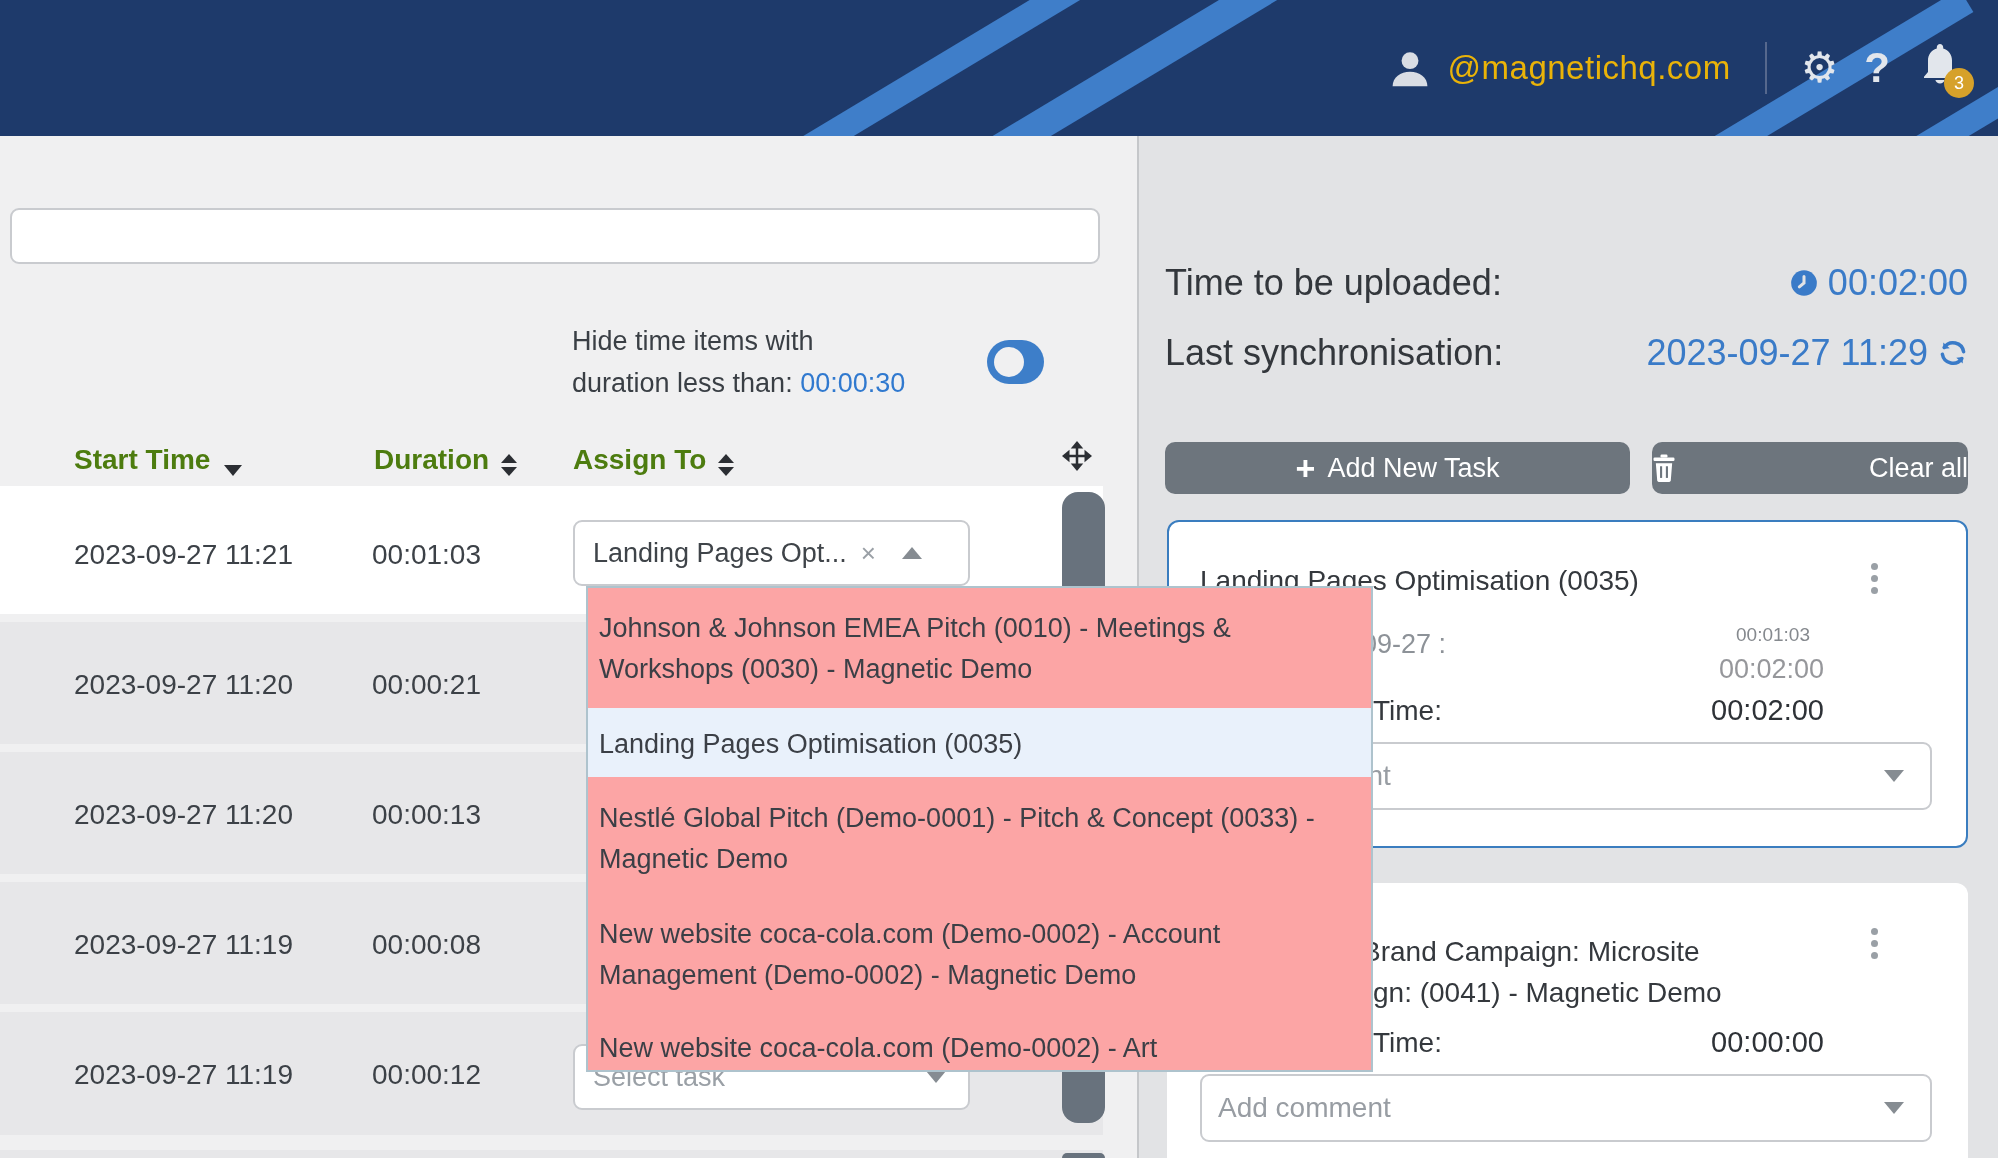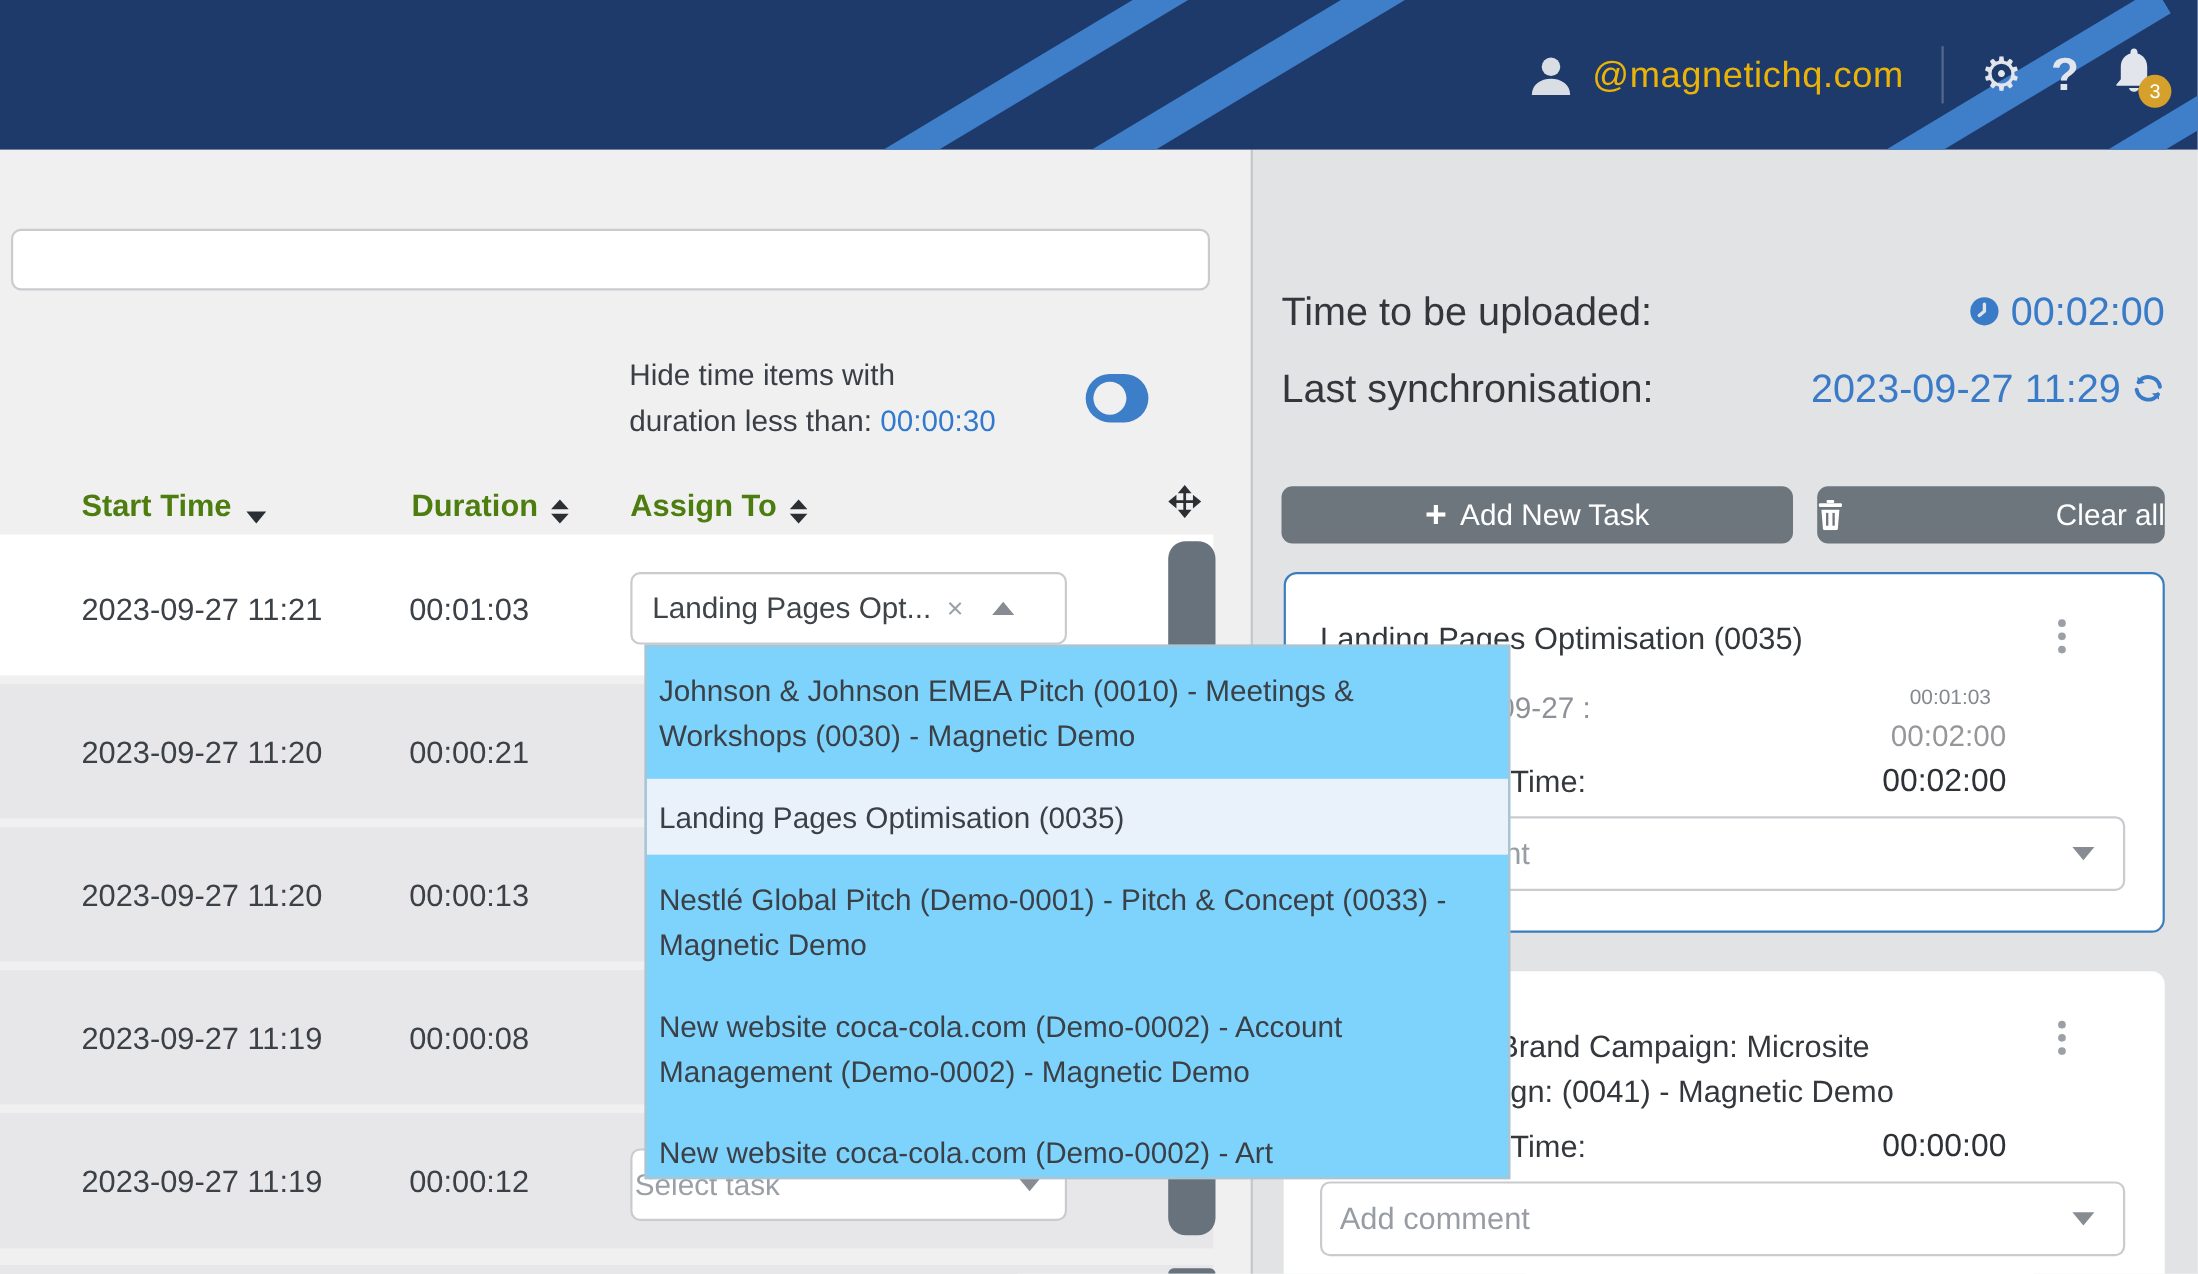--- a/index.html
+++ b/index.html
@@ -31,27 +31,27 @@
   .sortstack .tri{border-left-width:8px;border-right-width:8px;}
   .sortstack .tri.down{border-top-width:9px;}
   .sortstack .tri.up{border-bottom-width:9px;}
   .row{left:0;width:1103px;}
   .row.white{background:#ffffff;}
   .row.gray{background:#e7e7e9;}
   .cell{position:absolute;font-size:28px;color:#3c4147;}
   .handle{position:absolute;left:1062px;width:43px;background:#68727d;border-radius:16px;z-index:5;}
   .selectbox{position:absolute;background:#fff;border:2px solid #c9cbcf;border-radius:9px;box-sizing:border-box;display:flex;align-items:center;}
   .sel-text{font-size:27px;color:#3f4449;padding-left:18px;white-space:nowrap;overflow:hidden;}
-  .sel-placeholder{font-size:27px;color:#9aa0a6;padding-left:2px;}
+  .sel-placeholder{font-size:27px;color:#9aa0a6;padding-left:18px;}
   .sel-x{font-size:26px;color:#9aa0a6;margin-left:14px;}
   .caret{width:0;height:0;border-left:10px solid transparent;border-right:10px solid transparent;}
   .caret.up{border-bottom:12px solid #868c92;}
   .caret.down{border-top:12px solid #868c92;}
   
-  #dropdown{left:586px;top:586px;width:787px;height:486px;background:#7dd3fc;border:2px solid #aec3cd;box-sizing:border-box;z-index:50;overflow:hidden;}
+  #dropdown{left:586px;top:586px;width:787px;height:486px;background:#fca5a5;border:2px solid #aec3cd;box-sizing:border-box;z-index:50;overflow:hidden;}
   .dd-item{position:absolute;left:11px;width:745px;font-size:27px;line-height:41px;color:#3b3f46;}
   .dd-highlight{position:absolute;left:0;top:120px;width:783px;height:69px;background:#e9f1fb;}
   
   #rightpanel{left:1137px;top:136px;width:861px;height:1022px;background:#e2e3e5;border-left:2px solid #c5c7ca;box-sizing:border-box;}
   .upload-btn{left:1165px;top:171px;width:803px;height:58px;background:#7da9d4;border-radius:9px;color:#fff;font-size:28px;display:flex;align-items:center;justify-content:center;z-index:2;}
   .info-row{left:1165px;width:803px;height:32px;display:flex;justify-content:space-between;align-items:center;font-size:36px;color:#33373c;gap:20px;}
   .blue{color:#3a7bc8;}
   .info-val{display:flex;align-items:center;gap:10px;}
   .gbtn{top:442px;height:52px;background:#6d757d;border-radius:10px;color:#fff;font-size:27px;display:flex;align-items:center;justify-content:center;gap:12px;z-index:2;}
   .card{background:#fff;border-radius:12px;z-index:1;}

